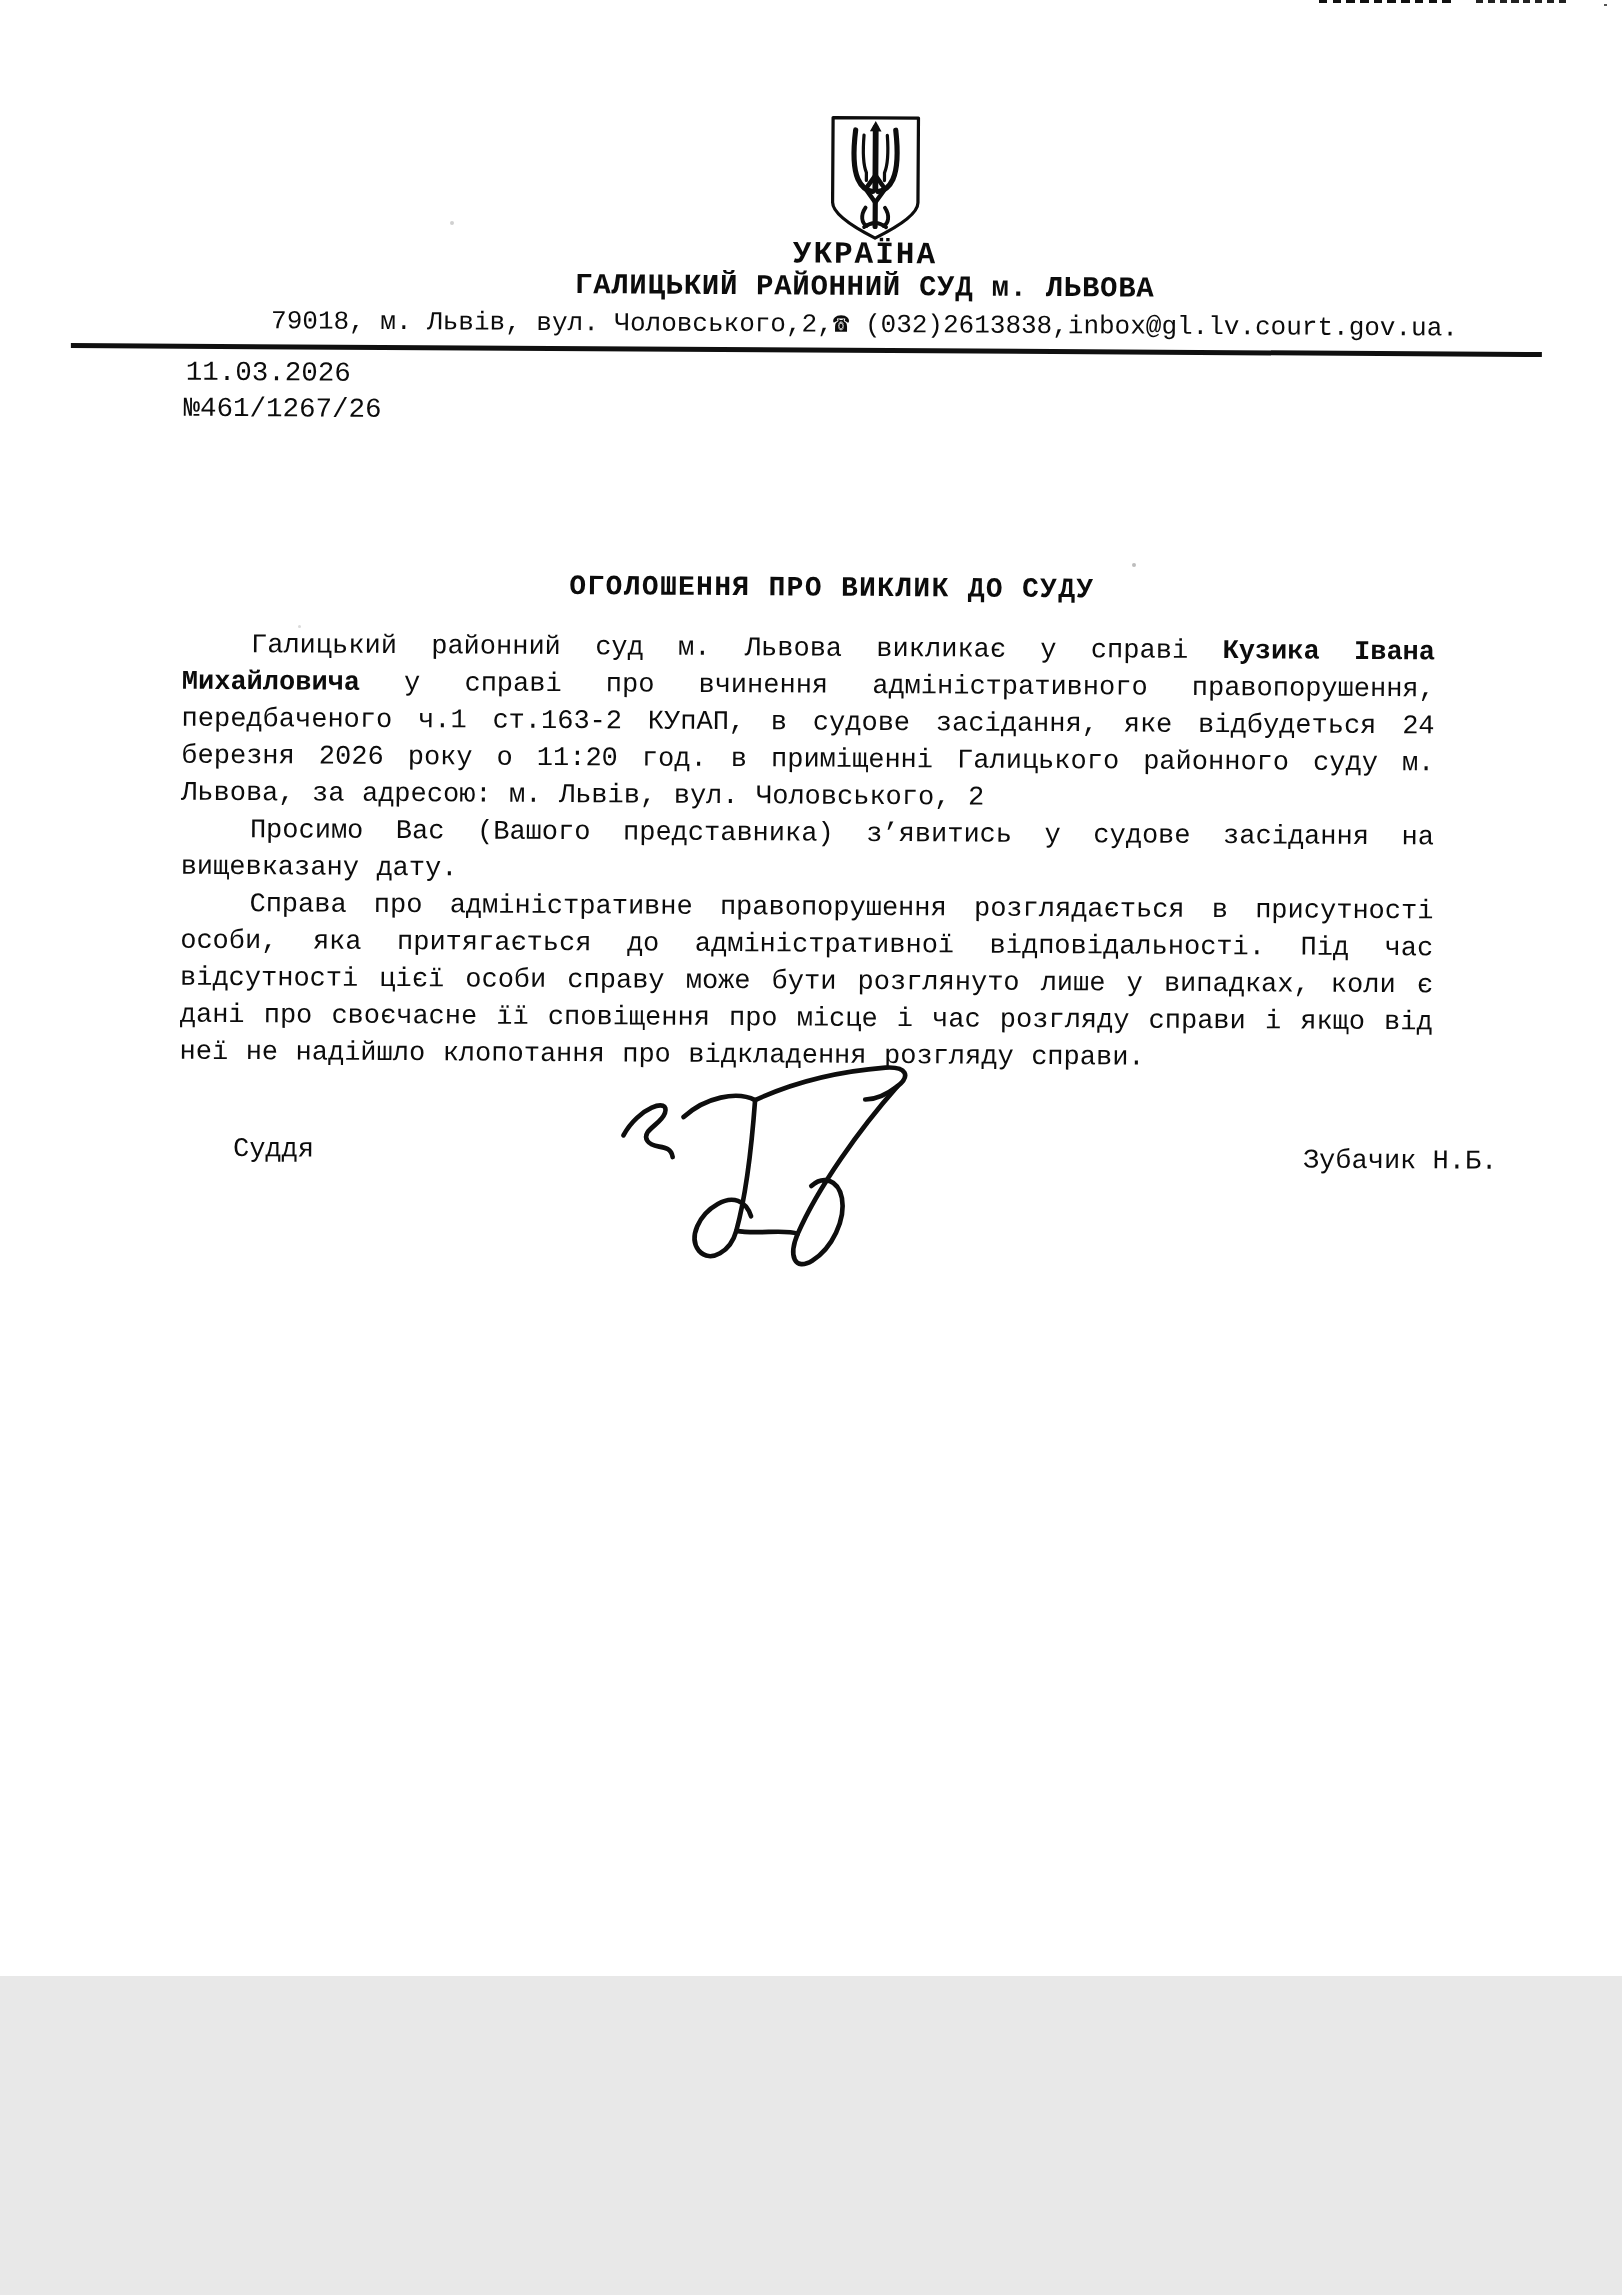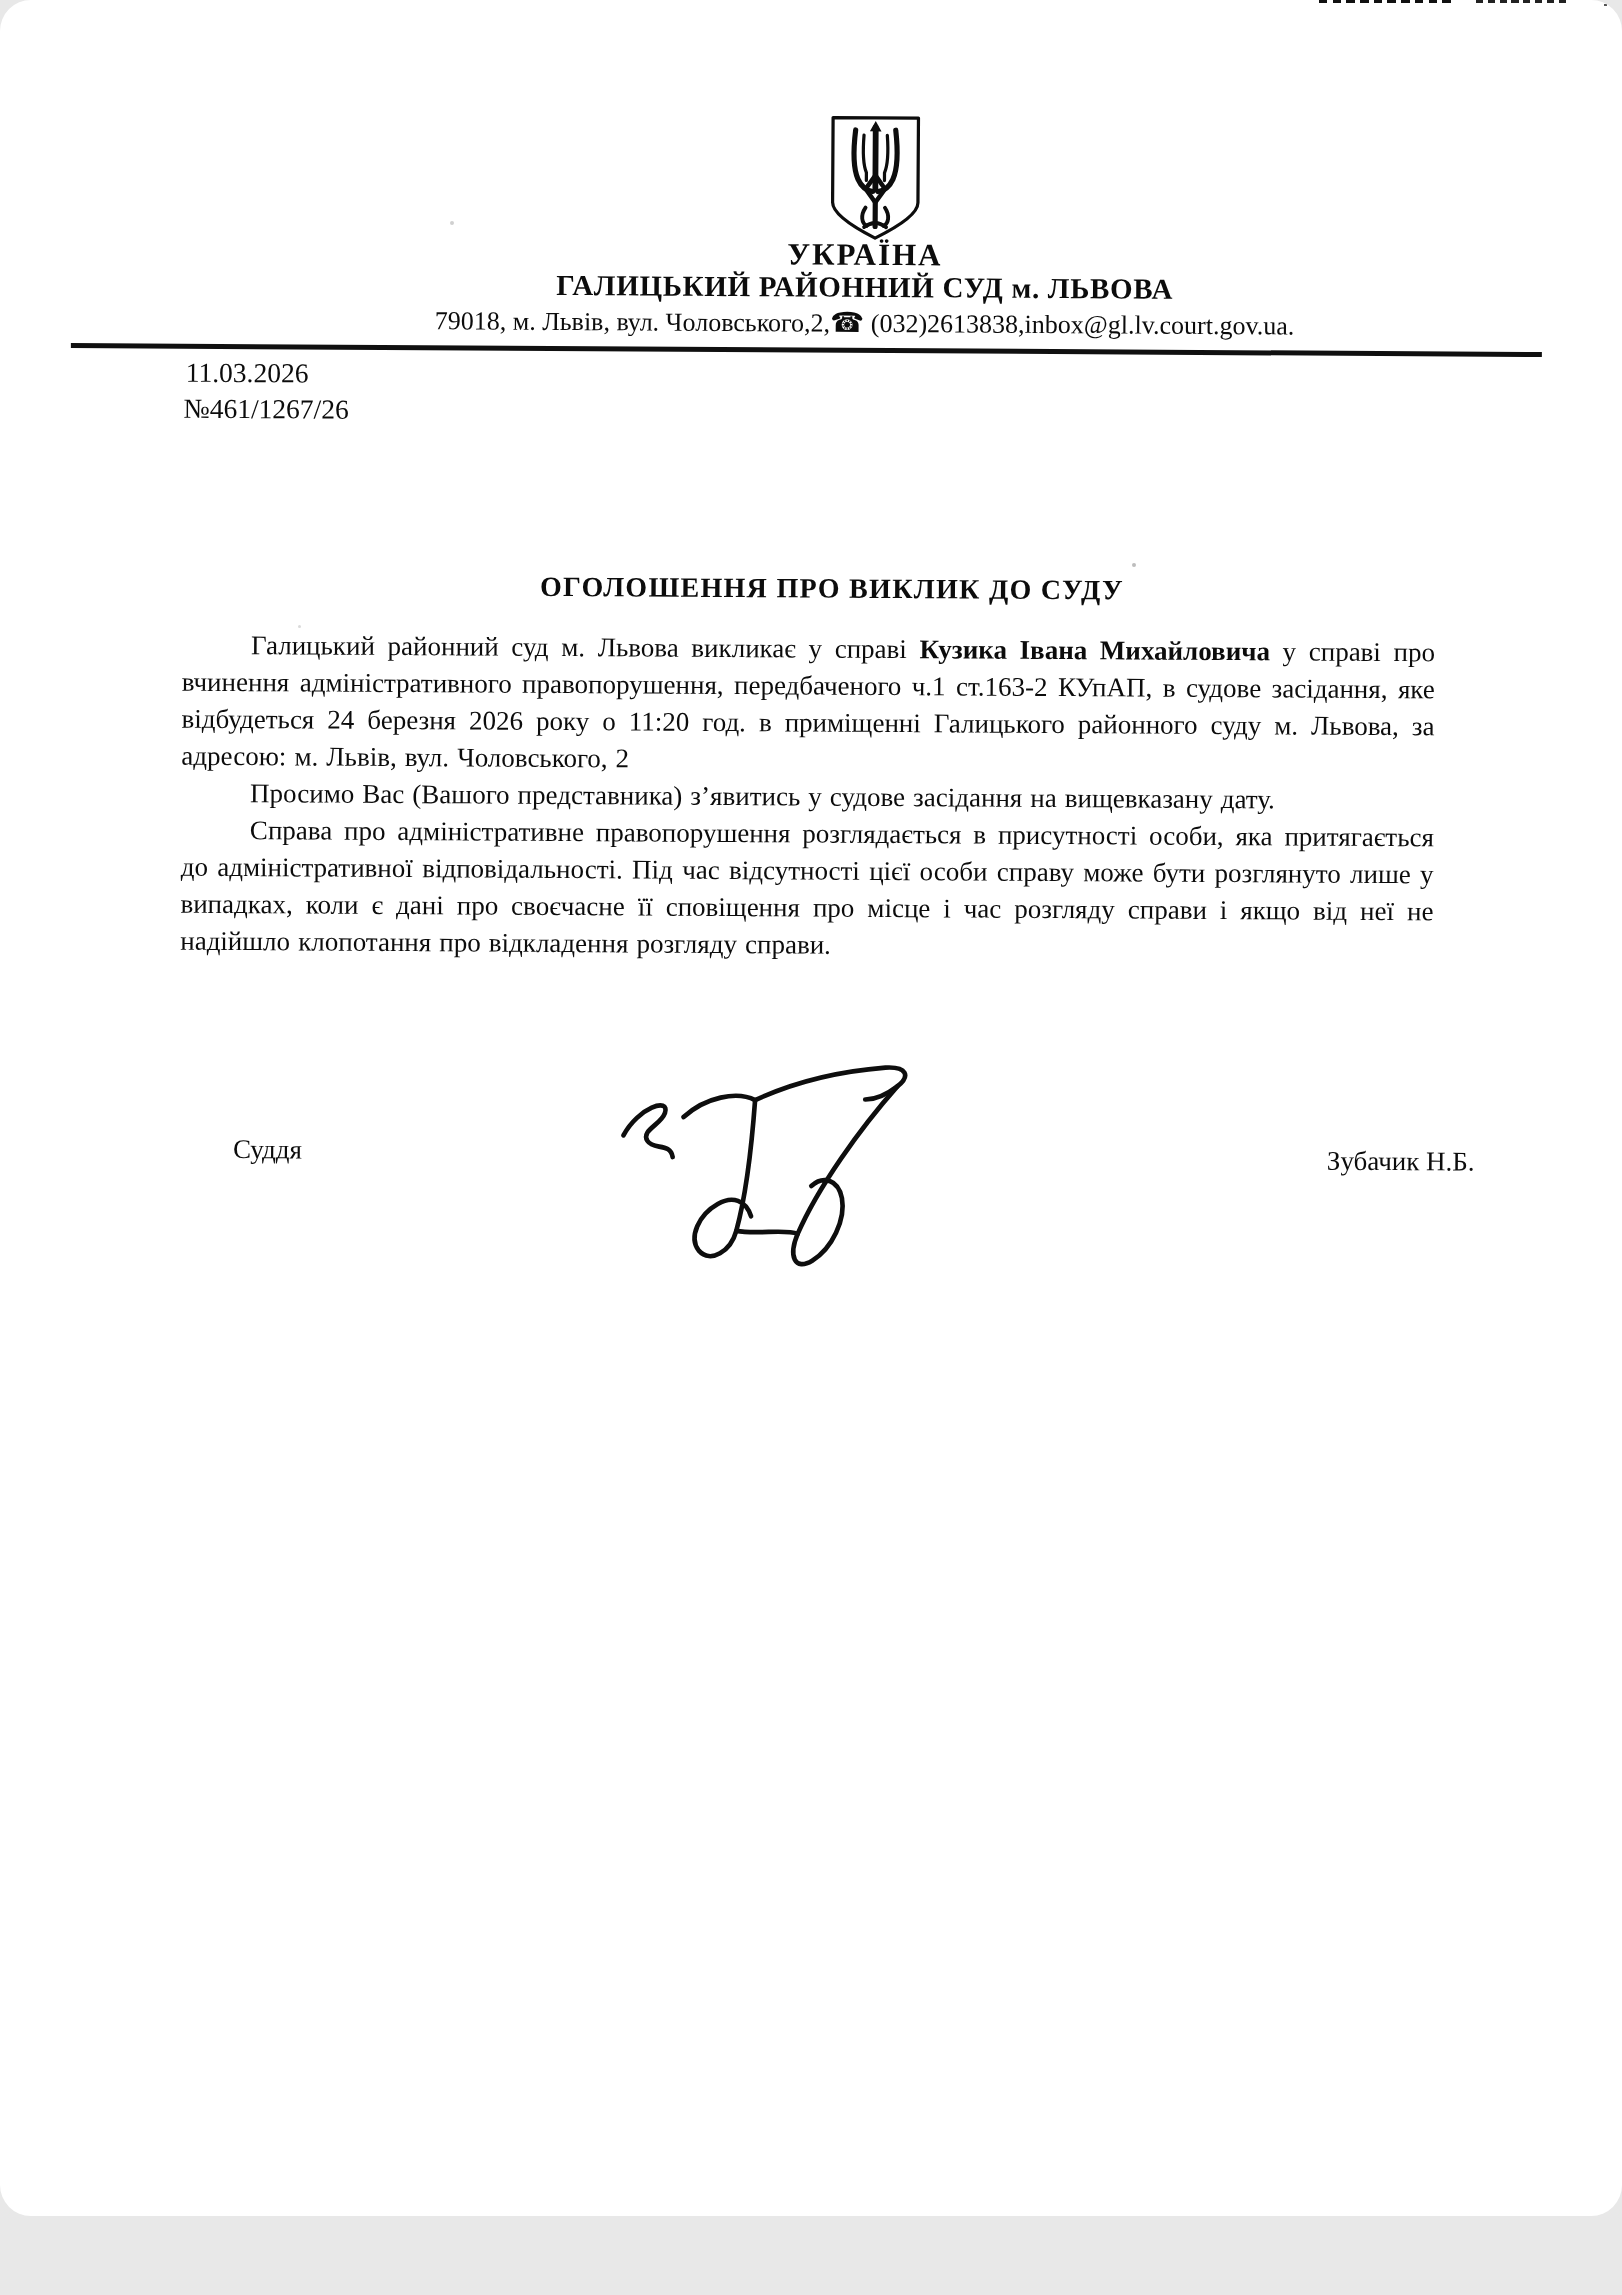--- a/index.html
+++ b/index.html
@@ -1,20 +1,19 @@
 <!DOCTYPE html>
 <html style="font-size:10.5px"><head>
 <meta charset="utf-8">
 <style>
   html,body { margin:0; padding:0; background:#e8e8e8; }
   .page {
-    position:relative; width:1622px; height:2216px; background:#ffffff;
-    overflow:hidden; font-family:Liberation Serif, serif;
+    position:relative; width:1622px; height:1976px; background:#ffffff;
+    overflow:hidden; font-family:Liberation Mono, monospace;
     color:#0c0c0c;
-    border-radius:31px;
   }
   .content { position:absolute; left:0; top:0; width:1622px; height:2295px;
     transform:rotate(0.35deg); transform-origin:393px 0px; }
 
   
   .edge-artifact { position:absolute; }
   .a1 { left:1319px; top:0; width:132px; height:3.3px;
         background:repeating-linear-gradient(90deg,#111 0 8.5px, transparent 8.5px 13.7px); }
   .a2 { left:1476px; top:0; width:92px; height:2.6px;
         background:repeating-linear-gradient(90deg,#222 0 7.2px, transparent 7.2px 11.8px); }
@@ -51,21 +50,21 @@
   }
 
   .bodytext {
     position:absolute; left:186px; top:628px; width:1253px;
     font-size:27px; line-height:37px; text-align:justify;
   }
   .bodytext p { margin:0; text-indent:69px; word-spacing:1.3px; }
   .bodytext b { font-weight:700; }
 
   .judge-label { position:absolute; left:240px; top:1135px; font-size:27px; }
-  .judge-name  { position:absolute; left:1310px; top:1140px; font-size:27px;margin-left:24px; }
+  .judge-name  { position:absolute; left:1310px; top:1140px; font-size:27px; }
 
   .signature { position:absolute; left:605px; top:1053px; width:347px; height:242px; }
   .signature svg { width:100%; height:100%; }
   .sig-stroke { fill:none; stroke:#0e0e0e; stroke-width:7; stroke-linecap:round; stroke-linejoin:round; }
   .emb-stroke { fill:none; stroke:#0d0d0d; stroke-linecap:round; stroke-linejoin:round; }
 </style>
 </head>
 <body>
 
 <div class="page">

